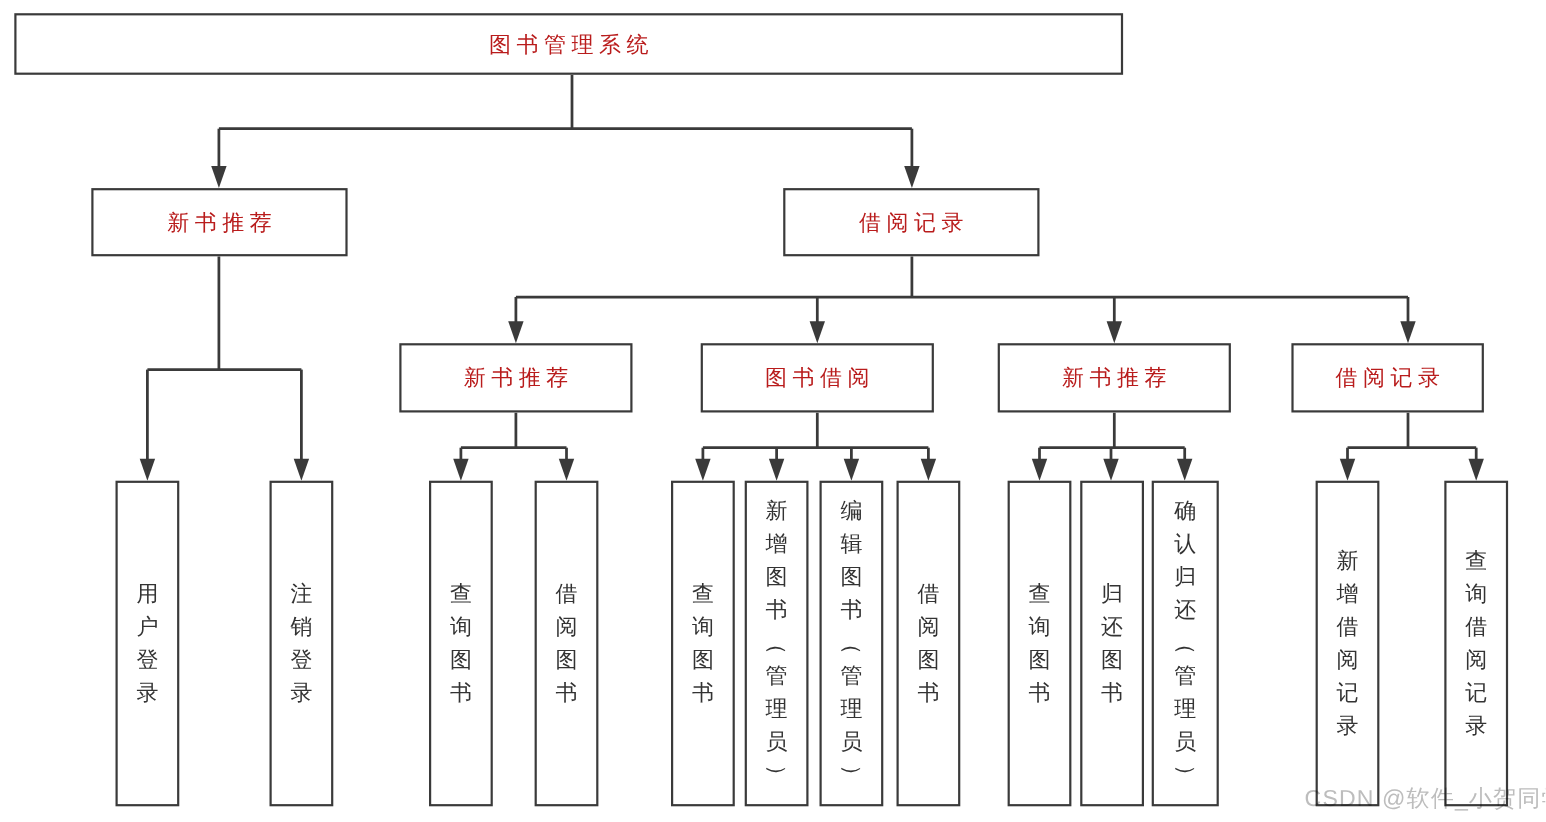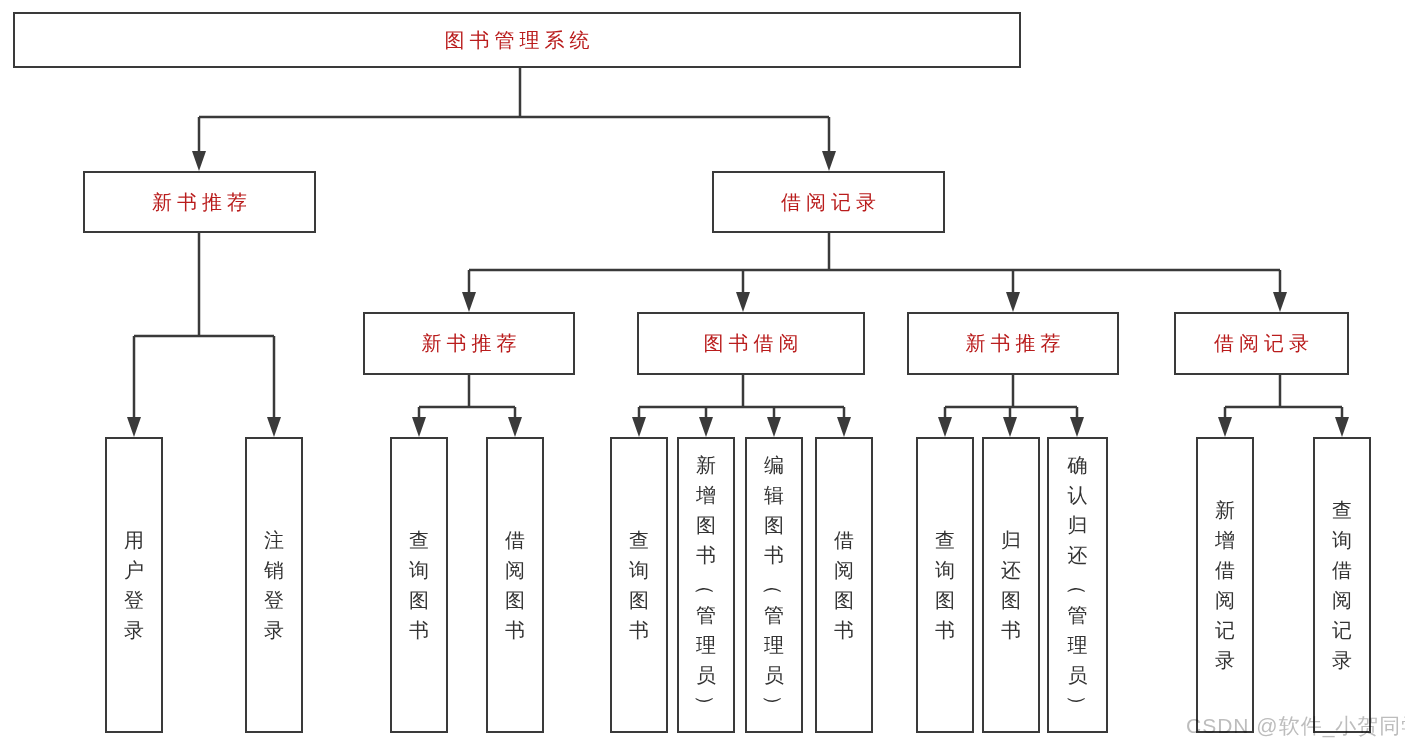--- a/index.html
+++ b/index.html
@@ -98,21 +98,21 @@
   <div class="box" style="left:83px;top:171px;width:233px;height:62px">
     <span>新书推荐</span>
   </div>
   <div class="box" style="left:712px;top:171px;width:233px;height:62px">
     <span>借阅记录</span>
   </div>
 
   <div class="box" style="left:363px;top:312px;width:212px;height:63px">
     <span>新书推荐</span>
   </div>
-  <div class="box" style="left:637px;top:312px;width:228px;height:63px">
+  <div class="box" style="left:637px;top:312px;width:212px;height:63px">
     <span>图书借阅</span>
   </div>
   <div class="box" style="left:907px;top:312px;width:212px;height:63px">
     <span>新书推荐</span>
   </div>
   <div class="box" style="left:1174px;top:312px;width:175px;height:63px">
     <span>借阅记录</span>
   </div>
 
   <div class="leaf" style="left:105px">

